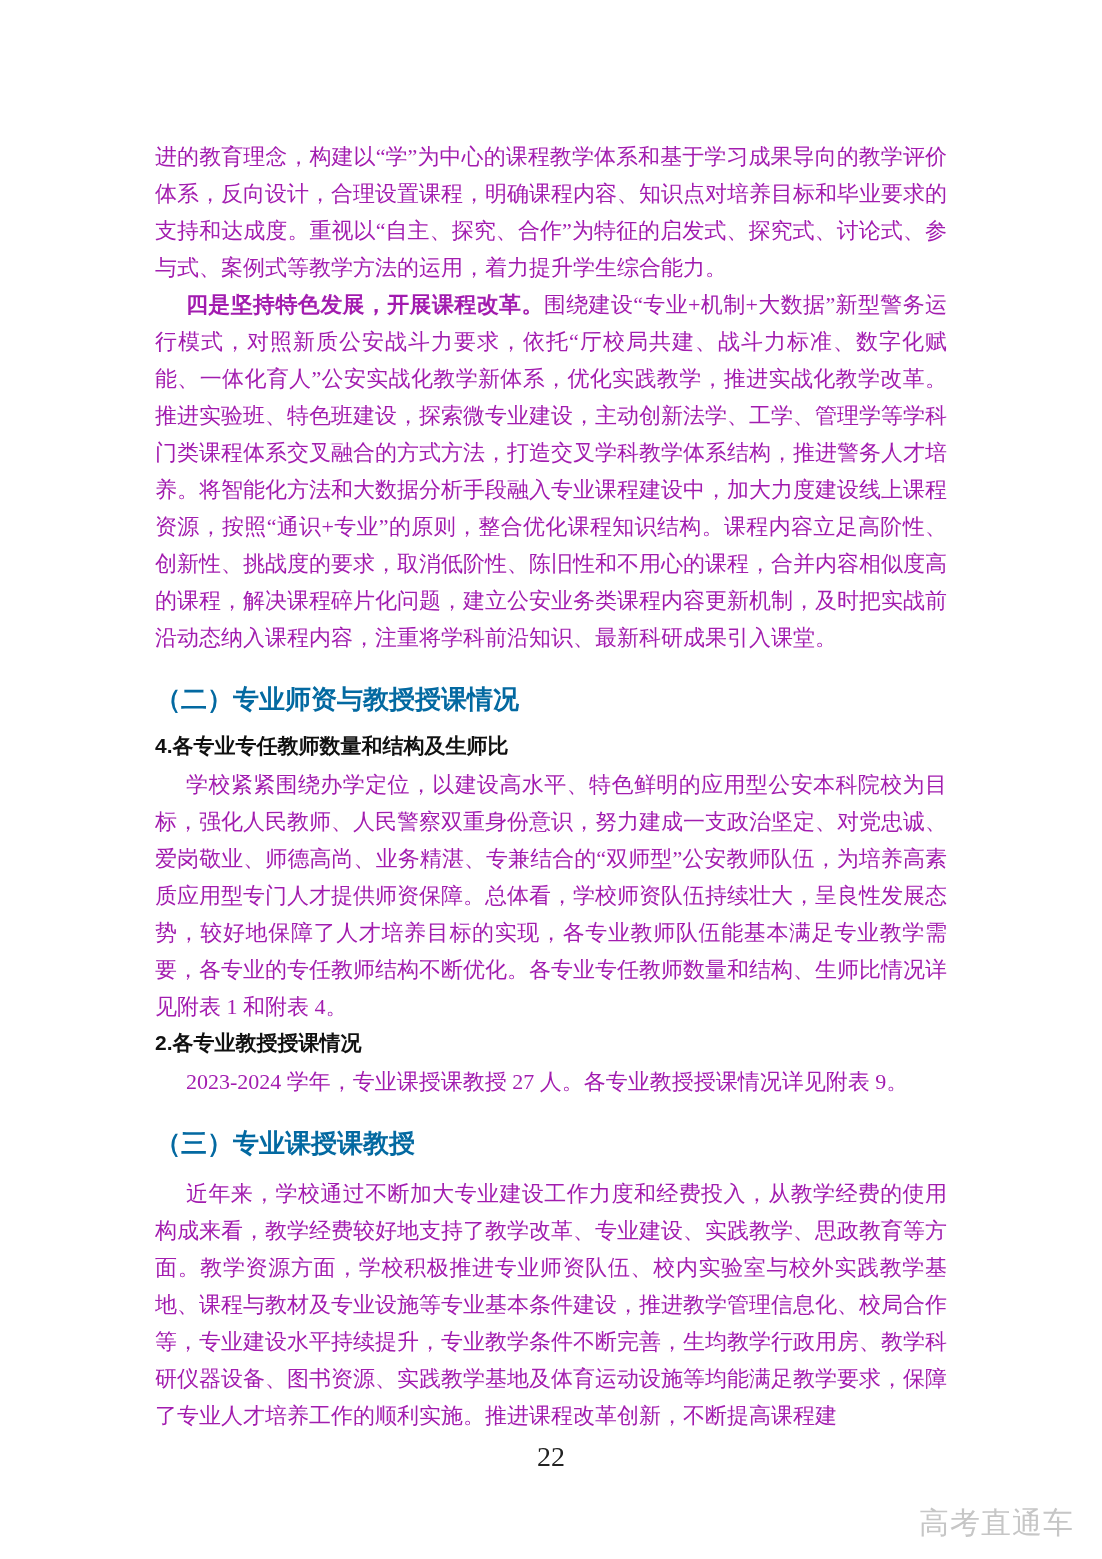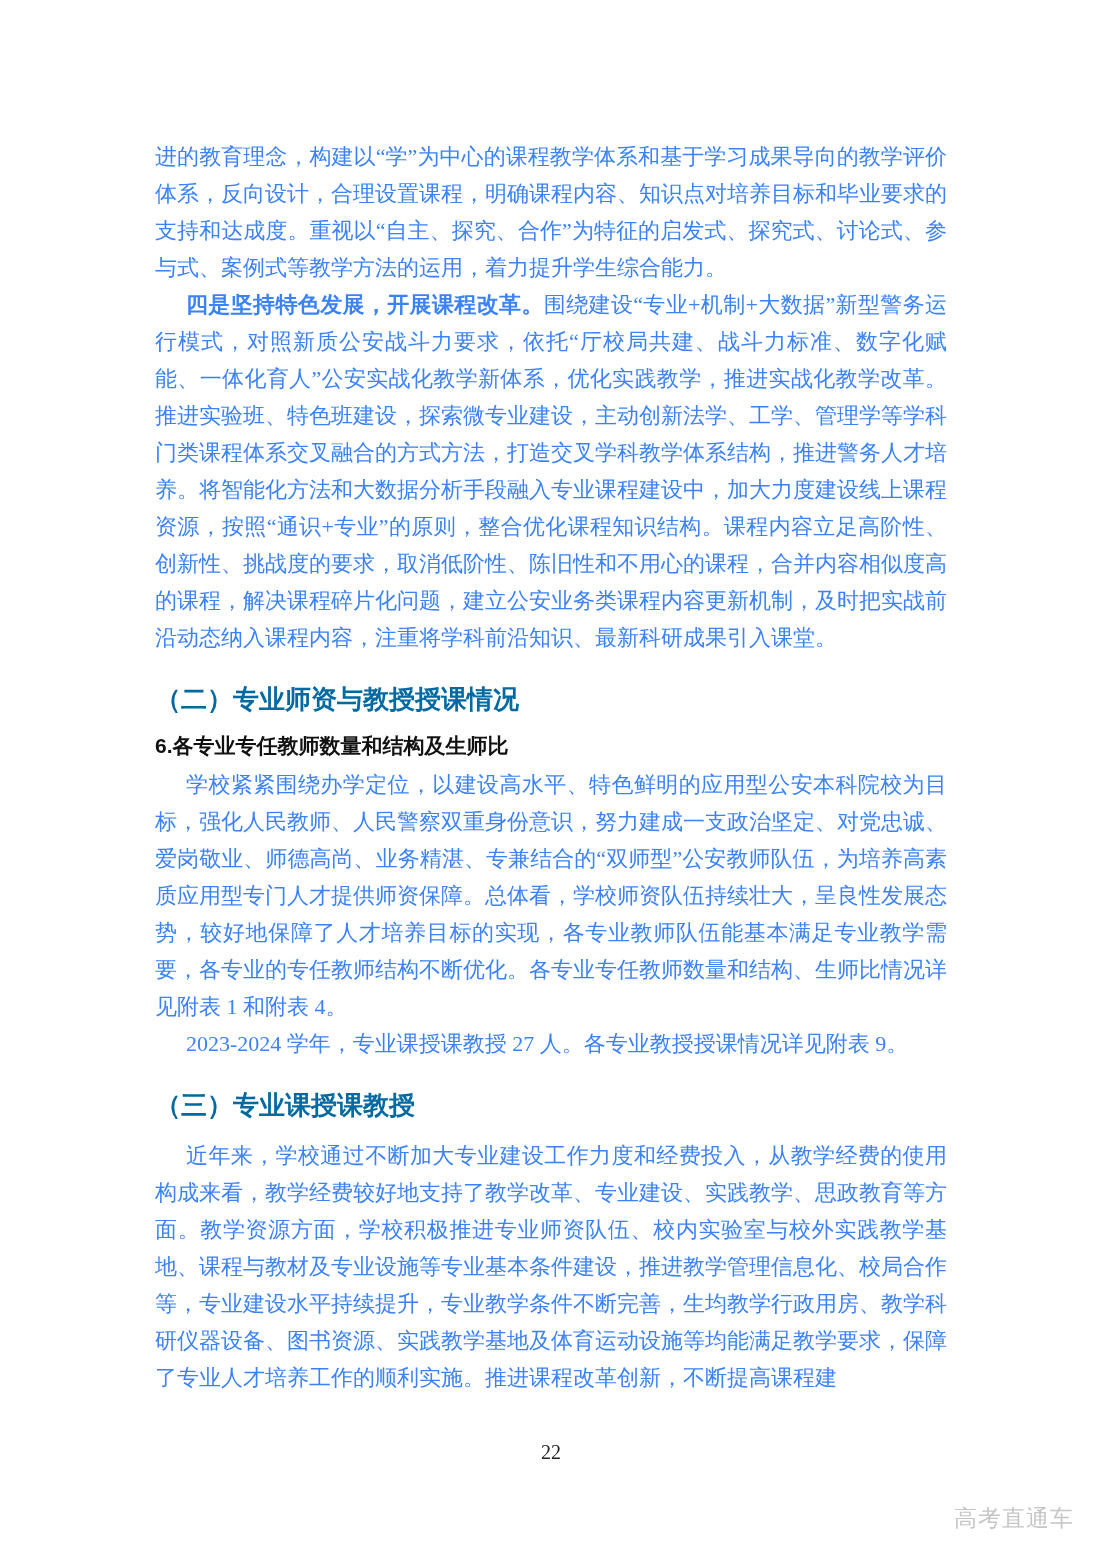--- a/index.html
+++ b/index.html
@@ -15,21 +15,21 @@
     position:absolute;
     left:155px;top:138px;
     width:792px;
   }
   .paragraph{
     margin:0;
     font-size:22px;
     line-height:37px;
     text-align:justify;
     text-indent:31px;
-    color:#3b82f6;
+    color:#a21caf;
   }
   .paragraph.no-indent{text-indent:0;}
   .bold{font-weight:bold;margin-top:44px;}
   .heading2{
     font-family:"Liberation Sans","DejaVu Sans",sans-serif;
     font-weight:bold;
     font-size:26px;
     line-height:34px;
     margin:26px 0 15px 0;
     color:#0369a1;
@@ -40,42 +40,43 @@
     font-size:21px;
     line-height:30px;
     margin:3px 0 5px 0;
     color:#111111;
   }
   .page-number{
     position:absolute;
     left:0;top:1441px;
     width:1102px;
     text-align:center;
-    font-size:20px;
+    font-size:28px;
     color:#222222;
   }
   .watermark{
     position:absolute;
     top:1503px;
     right:28px;
-    font-size:23px;
+    font-size:30px;
     letter-spacing:1px;
     color:#c6c6c6;
     font-family:"Liberation Sans","DejaVu Sans",sans-serif;
   }
 </style>
 </head>
 <body>
 
 <div class="doc">
     <p class="paragraph no-indent"><span>进的教育理念，构建以“学”为中心的课程教学体系和基于学习成果导向的教学评价体系，反向设计，合理设置课程，明确课程内容、知识点对培养目标和毕业要求的支持和达成度。重视以“自主、探究、合作”为特征的启发式、探究式、讨论式、参与式、案例式等教学方法的运用，着力提升学生综合能力。</span></p>
     <p class="paragraph"><span class="bold">四是坚持特色发展，开展课程改革。</span><span>围绕建设“专业+机制+大数据”新型警务运行模式，对照新质公安战斗力要求，依托“厅校局共建、战斗力标准、数字化赋能、一体化育人”公安实战化教学新体系，优化实践教学，推进实战化教学改革。推进实验班、特色班建设，探索微专业建设，主动创新法学、工学、管理学等学科门类课程体系交叉融合的方式方法，打造交叉学科教学体系结构，推进警务人才培养。将智能化方法和大数据分析手段融入专业课程建设中，加大力度建设线上课程资源，按照“通识+专业”的原则，整合优化课程知识结构。课程内容立足高阶性、创新性、挑战度的要求，取消低阶性、陈旧性和不用心的课程，合并内容相似度高的课程，解决课程碎片化问题，建立公安业务类课程内容更新机制，及时把实战前沿动态纳入课程内容，注重将学科前沿知识、最新科研成果引入课堂。</span></p>
     <div class="heading2">（二）专业师资与教授授课情况</div>
-    <div class="heading3">6.各专业专任教师数量和结构及生师比</div>
+    <div class="heading3">4.各专业专任教师数量和结构及生师比</div>
     <p class="paragraph"><span>学校紧紧围绕办学定位，以建设高水平、特色鲜明的应用型公安本科院校为目标，强化人民教师、人民警察双重身份意识，努力建成一支政治坚定、对党忠诚、爱岗敬业、师德高尚、业务精湛、专兼结合的“双师型”公安教师队伍，为培养高素质应用型专门人才提供师资保障。总体看，学校师资队伍持续壮大，呈良性发展态势，较好地保障了人才培养目标的实现，各专业教师队伍能基本满足专业教学需要，各专业的专任教师结构不断优化。各专业专任教师数量和结构、生师比情况详见附表 1 和附表 4。</span></p>
+    <div class="heading3">2.各专业教授授课情况</div>
     <p class="paragraph"><span>2023-2024 学年，专业课授课教授 27 人。各专业教授授课情况详见附表 9。</span></p>
     <div class="heading2">（三）专业课授课教授</div>
     <p class="paragraph"><span>近年来，学校通过不断加大专业建设工作力度和经费投入，从教学经费的使用构成来看，教学经费较好地支持了教学改革、专业建设、实践教学、思政教育等方面。教学资源方面，学校积极推进专业师资队伍、校内实验室与校外实践教学基地、课程与教材及专业设施等专业基本条件建设，推进教学管理信息化、校局合作等，专业建设水平持续提升，专业教学条件不断完善，生均教学行政用房、教学科研仪器设备、图书资源、实践教学基地及体育运动设施等均能满足教学要求，保障了专业人才培养工作的顺利实施。推进课程改革创新，不断提高课程建</span></p>
   </div>
 
 <div class="page-number">22</div>
 
 <div class="watermark">高考直通车</div>
 
 </body></html>

